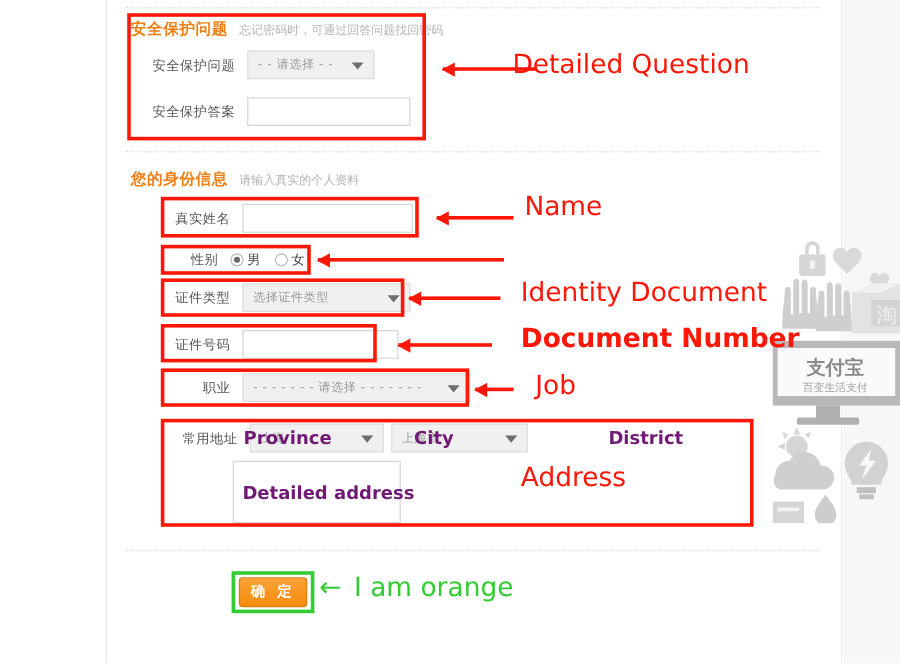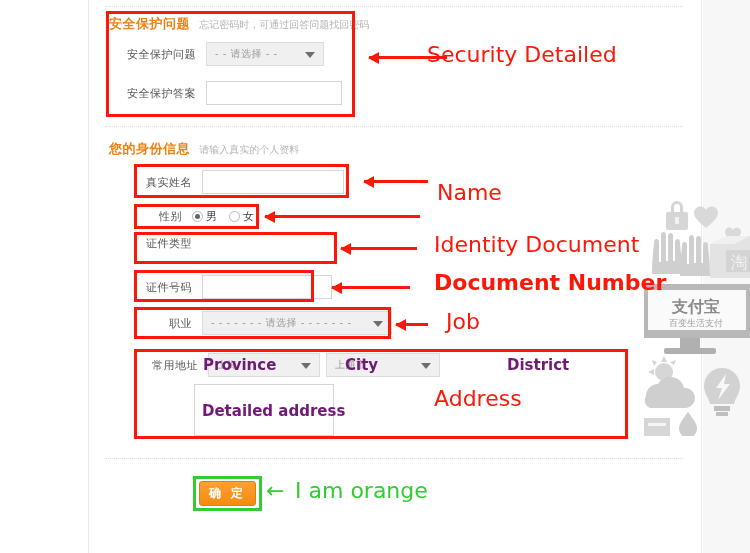--- a/index.html
+++ b/index.html
@@ -277,21 +277,21 @@
 
   </div>
 
   <div class="section-head" id="head-security">
     <span class="sh-title">安全保护问题</span>
     <span class="sh-sub">忘记密码时，可通过回答问题找回密码</span>
   </div>
 
   <div class="form-row" style="left:118px; top:42px;">
     <span class="row-label" style="width:78px;">安全保护问题</span>
-    <div class="sel-box" style="width:118px;">
+    <div class="sel-box" style="width:106px;">
       <span>- - 请选择 - -</span>
       <span class="sel-arrow"></span>
     </div>
   </div>
 
   <div class="form-row" style="left:118px; top:81px;">
     <span class="row-label" style="width:78px;">安全保护答案</span>
     <input class="txt-input" style="width: 136px;" value="">
   </div>
 
@@ -311,20 +311,24 @@
       <span class="radio-dot checked"></span>
       <span>男</span>
       <span class="radio-gap"></span>
       <span class="radio-dot"></span>
       <span>女</span>
     </span>
   </div>
 
   <div class="form-row" style="left:140px; top:236px;">
     <span class="row-label" style="width:52px;">证件类型</span>
+    <div class="sel-box" style="width:140px;">
+      <span>选择证件类型</span>
+      <span class="sel-arrow"></span>
+    </div>
   </div>
 
   <div class="form-row" style="left:140px; top:275px;">
     <span class="row-label" style="width:52px;">证件号码</span>
     <input class="txt-input" style="width: 130px;" value="">
   </div>
 
   <div class="form-row" style="left:140px; top:311px;">
     <span class="row-label" style="width:52px;">职业</span>
     <div class="sel-box" style="width:190px;">
@@ -406,25 +410,25 @@
 
     <g fill="#cdcdcd">
       <path d="M66 216 c6 8 9 12 9 17 a9 9 0 0 1 -18 0 c0 -5 3 -9 9 -17 z"></path>
     </g>
   </svg>
 
   <div id="annotations">
 
     <div class="anno-box" style="left:106px; top:11px; width:249px; height:106px;"></div>
     <div class="anno-arrow" style="left:369px; top:56px; width:78px;"></div>
-    <div class="anno-text" style="left:427px; top:42px;">Security Detailed</div>
+    <div class="anno-text" style="left:427px; top:42px;">Detailed Question</div>
 
     <div class="anno-box" style="left:134px; top:164px; width:215px; height:34px;"></div>
     <div class="anno-arrow" style="left:364px; top:180px; width:64px;"></div>
-    <div class="anno-text" style="left:437px; top:180px;text-align:right;">Name</div>
+    <div class="anno-text" style="left:437px; top:160px;text-align:right;">Name</div>
 
     <div class="anno-box" style="left:134px; top:204px; width:125px; height:25px;"></div>
     <div class="anno-arrow" style="left:265px; top:215px; width:155px;"></div>
 
     <div class="anno-box" style="left:134px; top:232px; width:203px; height:32px;"></div>
     <div class="anno-arrow" style="left:341px; top:247px; width:76px;"></div>
     <div class="anno-text" style="left:434px; top:232px;">Identity Document</div>
 
     <div class="anno-box" style="left:134px; top:270px; width:180px; height:32px;"></div>
     <div class="anno-arrow" style="left:332px; top:286px; width:78px;"></div>

